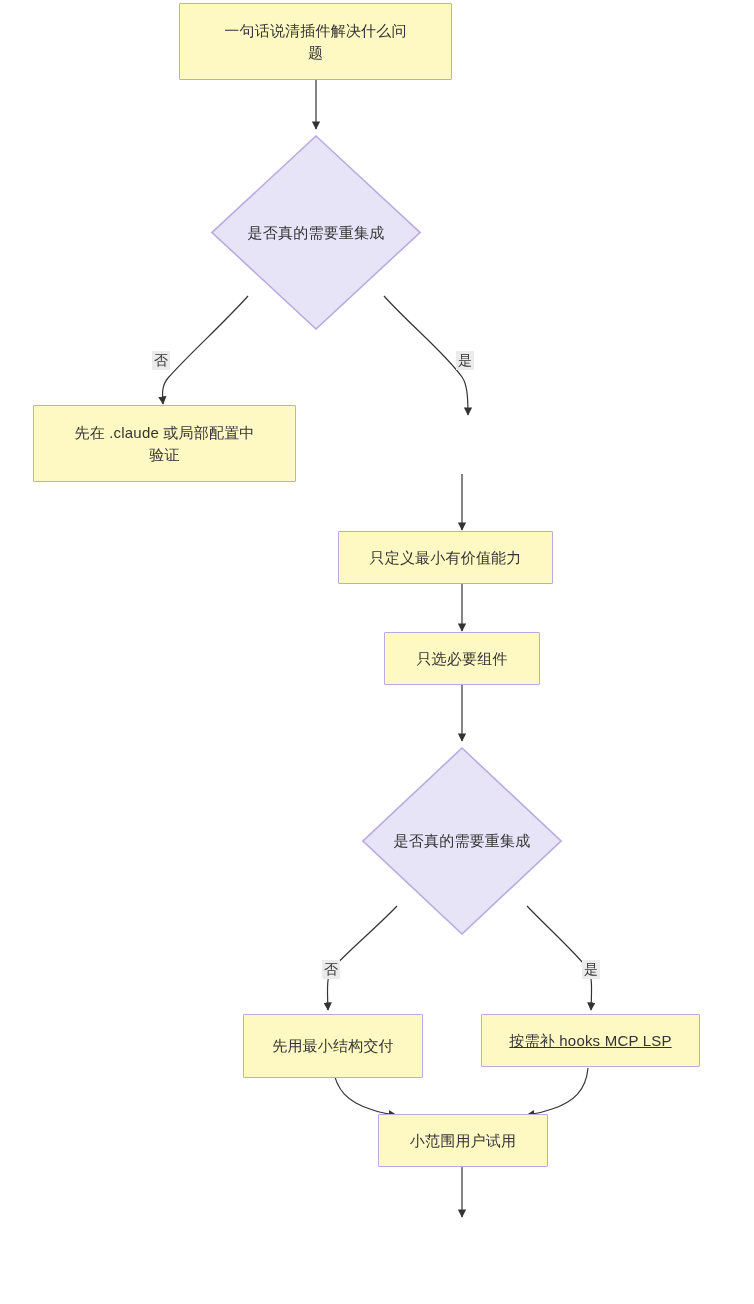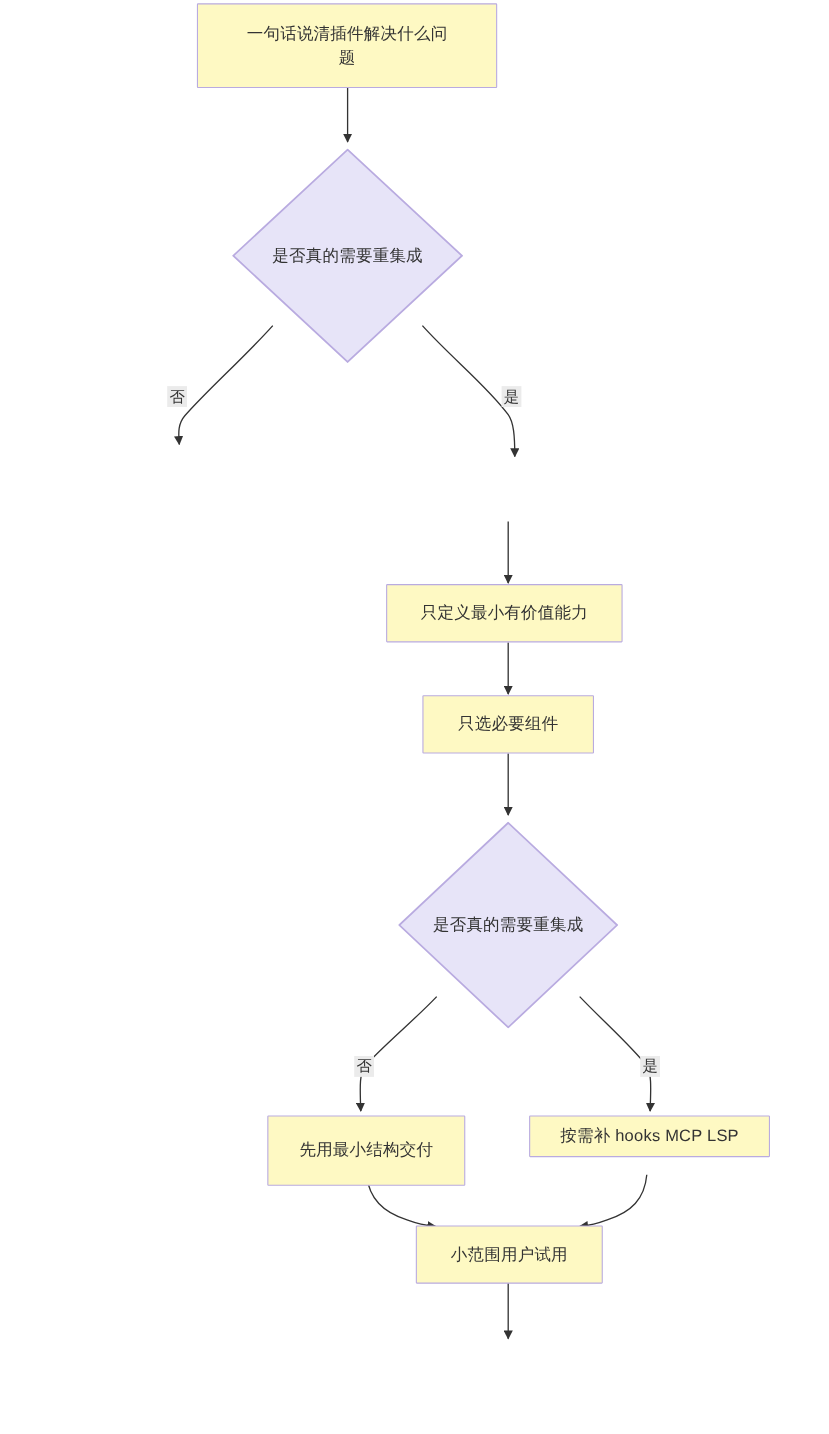--- a/index.html
+++ b/index.html
@@ -120,23 +120,27 @@
     <svg class="dia-shape" viewBox="0 0 210 195" preserveAspectRatio="none">
       <polygon points="105,1 209,97.5 105,194 1,97.5" fill="#e7e4f8" stroke="#b9abe0" stroke-width="1.6"></polygon>
     </svg>
     <span class="label">是否真的需要重集成</span>
   </div>
 
   <div class="edge-label" style="left:152px; top:351px;">否</div>
 
   <div class="edge-label" style="left:456px; top:351px;">是</div>
 
+  <div class="node rect" style="left:33px; top:405px; width:263px; height:77px;">
+    <span class="label">先在 .claude 或局部配置中
+验证</span>
+  </div>
 
 
-  <div class="node rect" style="left:351px; top:531px; width:215px; height:53px;text-align:center;">
+  <div class="node rect" style="left:338px; top:531px; width:215px; height:53px;text-align:center;">
     <span class="label">只定义最小有价值能力</span>
   </div>
 
   <div class="node rect" style="left:384px; top:632px; width:156px; height:53px;">
     <span class="label">只选必要组件</span>
   </div>
 
   <div class="node diamond" style="left:362px; top:747px; width:200px; height:188px;">
     <svg class="dia-shape" viewBox="0 0 200 188" preserveAspectRatio="none">
       <polygon points="100,1 199,94 100,187 1,94" fill="#e7e4f8" stroke="#b9abe0" stroke-width="1.6"></polygon>
@@ -145,21 +149,21 @@
   </div>
 
   <div class="edge-label" style="left:322px; top:960px;">否</div>
 
   <div class="edge-label" style="left:582px; top:960px;">是</div>
 
   <div class="node rect" style="left:243px; top:1014px; width:180px; height:64px;">
     <span class="label">先用最小结构交付</span>
   </div>
 
-  <div class="node rect" style="left:481px; top:1014px; width:219px; height:38px;">
+  <div class="node rect" style="left:481px; top:1014px; width:219px; height:53px;text-decoration:underline;">
     <span class="label">按需补 hooks MCP LSP</span>
   </div>
 
   <div class="node rect" style="left:378px; top:1114px; width:170px; height:53px;justify-content:center;">
     <span class="label">小范围用户试用</span>
   </div>
 
 
 </div>
 

